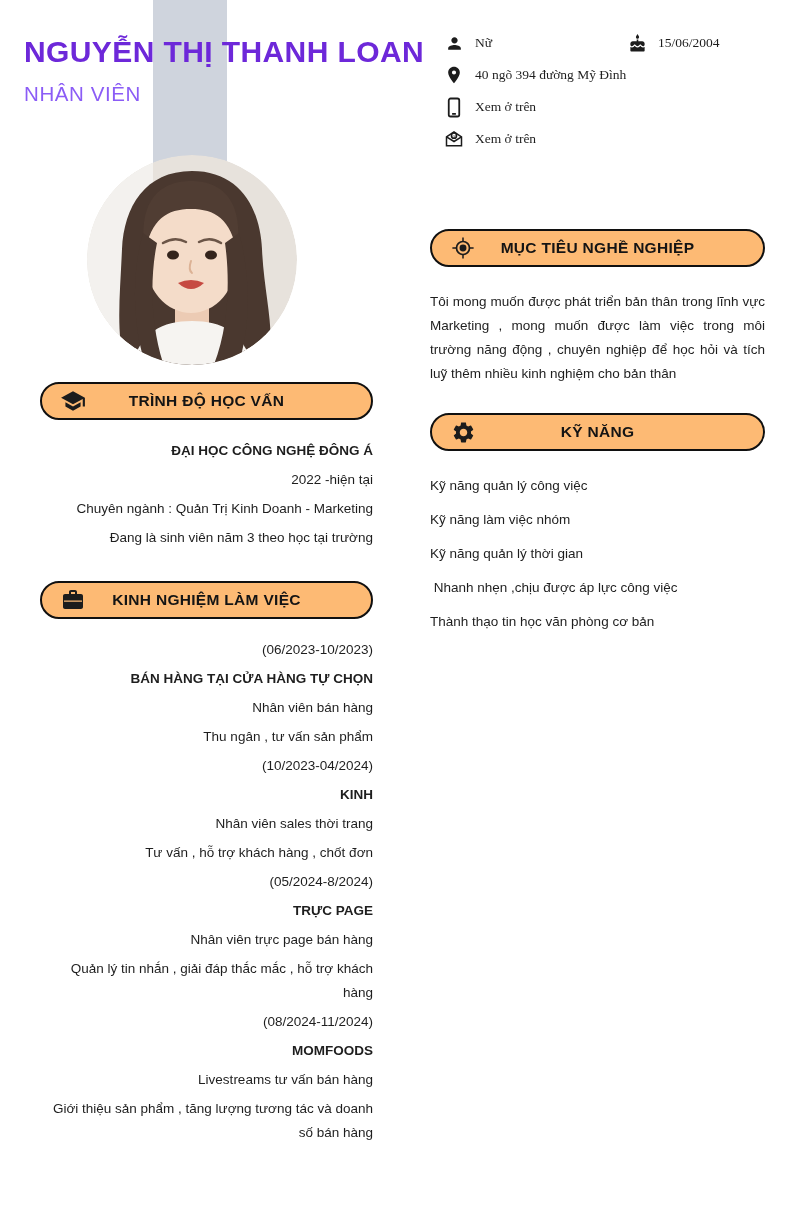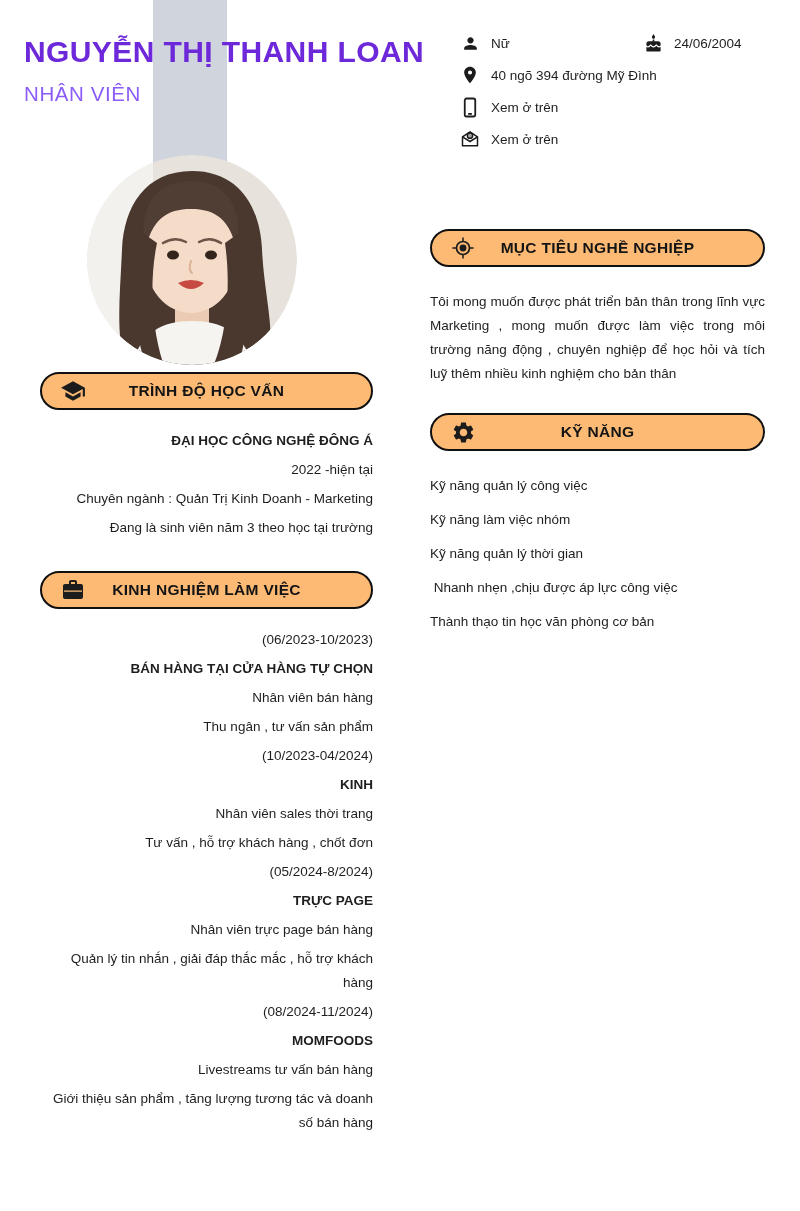--- a/index.html
+++ b/index.html
@@ -10,29 +10,29 @@
   }
   .band { position:absolute; left:153px; top:0; width:74px; height:262px; background:#cfd4dd; }
 
   .name-block { position:absolute; left:24px; top:36px; width:460px; }
   .name { margin:0; font-size:30px; font-weight:700; letter-spacing:.4px; color:#6d28d9; line-height:32px; }
   .job-title { margin:14px 0 0; font-size:20.5px; font-weight:400; letter-spacing:.6px; color:#8b5cf6; line-height:24px; }
 
   .avatar { position:absolute; left:87px; top:155px; width:210px; height:210px; border-radius:50%; overflow:hidden; }
   .avatar svg { display:block; width:210px; height:210px; }
 
-  .contact { position:absolute; left:460px; top:31px; width:340px; }
+  .contact { position:absolute; left:444px; top:31px; width:340px;font-family:Liberation Serif, serif; }
   .contact-row { display:flex; align-items:center; min-height:24px; margin-bottom:8px; }
   .contact-cell { display:flex; align-items:center; }
   .contact-cell.first { width:183px; flex:none; }
   .contact-icon { width:20px; height:20px; margin-right:11px; flex:none; display:flex; align-items:center; justify-content:center; }
   .contact-icon svg { display:block; }
   .contact-text { font-size:13.5px; color:#1e1e1e; }
 
-  .left-col  { position:absolute; left:40px;  top:372px; width:333px; }
+  .left-col  { position:absolute; left:40px;  top:382px; width:333px; }
   .right-col { position:absolute; left:430px; top:229px; width:335px; }
 
   .sec-box {
     position:relative; height:34px; border:2px solid #101010; border-radius:19px;
     display:flex; align-items:center; justify-content:center; background:#fdba74;
   }
   .sec-icon { position:absolute; left:18px; top:50%; transform:translateY(-50%); width:26px; height:26px; display:flex; align-items:center; justify-content:center; }
   .sec-title { font-size:15.5px; font-weight:700; letter-spacing:.3px; color:#141414; }
 
   .edu-list { margin-top:19px; }
@@ -95,21 +95,21 @@
             </svg>
         </span>
         <span class="contact-text">Nữ</span>
       </div>
       <div class="contact-cell">
         <span class="contact-icon">
           <svg width="19" height="19" viewBox="0 0 24 24" fill="#1c1c1c">
               <path d="M12 6c1.11 0 2-.9 2-2 0-.38-.1-.73-.29-1.03L12 0l-1.71 2.97c-.19.3-.29.65-.29 1.03 0 1.1.9 2 2 2zm4.6 9.99l-1.07-1.07-1.08 1.07c-1.3 1.3-3.58 1.31-4.89 0l-1.07-1.07-1.09 1.07c-.65.65-1.52 1.01-2.44 1.01-.73 0-1.4-.23-1.96-.61V21c0 .55.45 1 1 1h16c.55 0 1-.45 1-1v-4.61c-.56.38-1.23.61-1.96.61-.92 0-1.79-.36-2.44-1.01zM18 9h-5V7h-2v2H6c-1.66 0-3 1.34-3 3v1.54c0 1.08.88 1.96 1.96 1.96.52 0 1.02-.2 1.38-.57l2.14-2.13 2.13 2.13c.74.74 2.03.74 2.77 0l2.14-2.13 2.13 2.13c.37.37.86.57 1.38.57 1.08 0 1.96-.88 1.96-1.96V12c.01-1.66-1.33-3-2.99-3z"></path>
             </svg>
         </span>
-        <span class="contact-text">24/06/2004</span>
+        <span class="contact-text">15/06/2004</span>
       </div>
     </div>
     <div class="contact-row">
       <span class="contact-icon">
         <svg width="20" height="20" viewBox="0 0 24 24" fill="#1c1c1c">
             <path d="M12 2C8.13 2 5 5.13 5 9c0 5.25 7 13 7 13s7-7.75 7-13c0-3.87-3.13-7-7-7zm0 9.5a2.5 2.5 0 1 1 0-5 2.5 2.5 0 0 1 0 5z"></path>
           </svg>
       </span>
       <span class="contact-text">40 ngõ 394 đường Mỹ Đình</span>
     </div>

